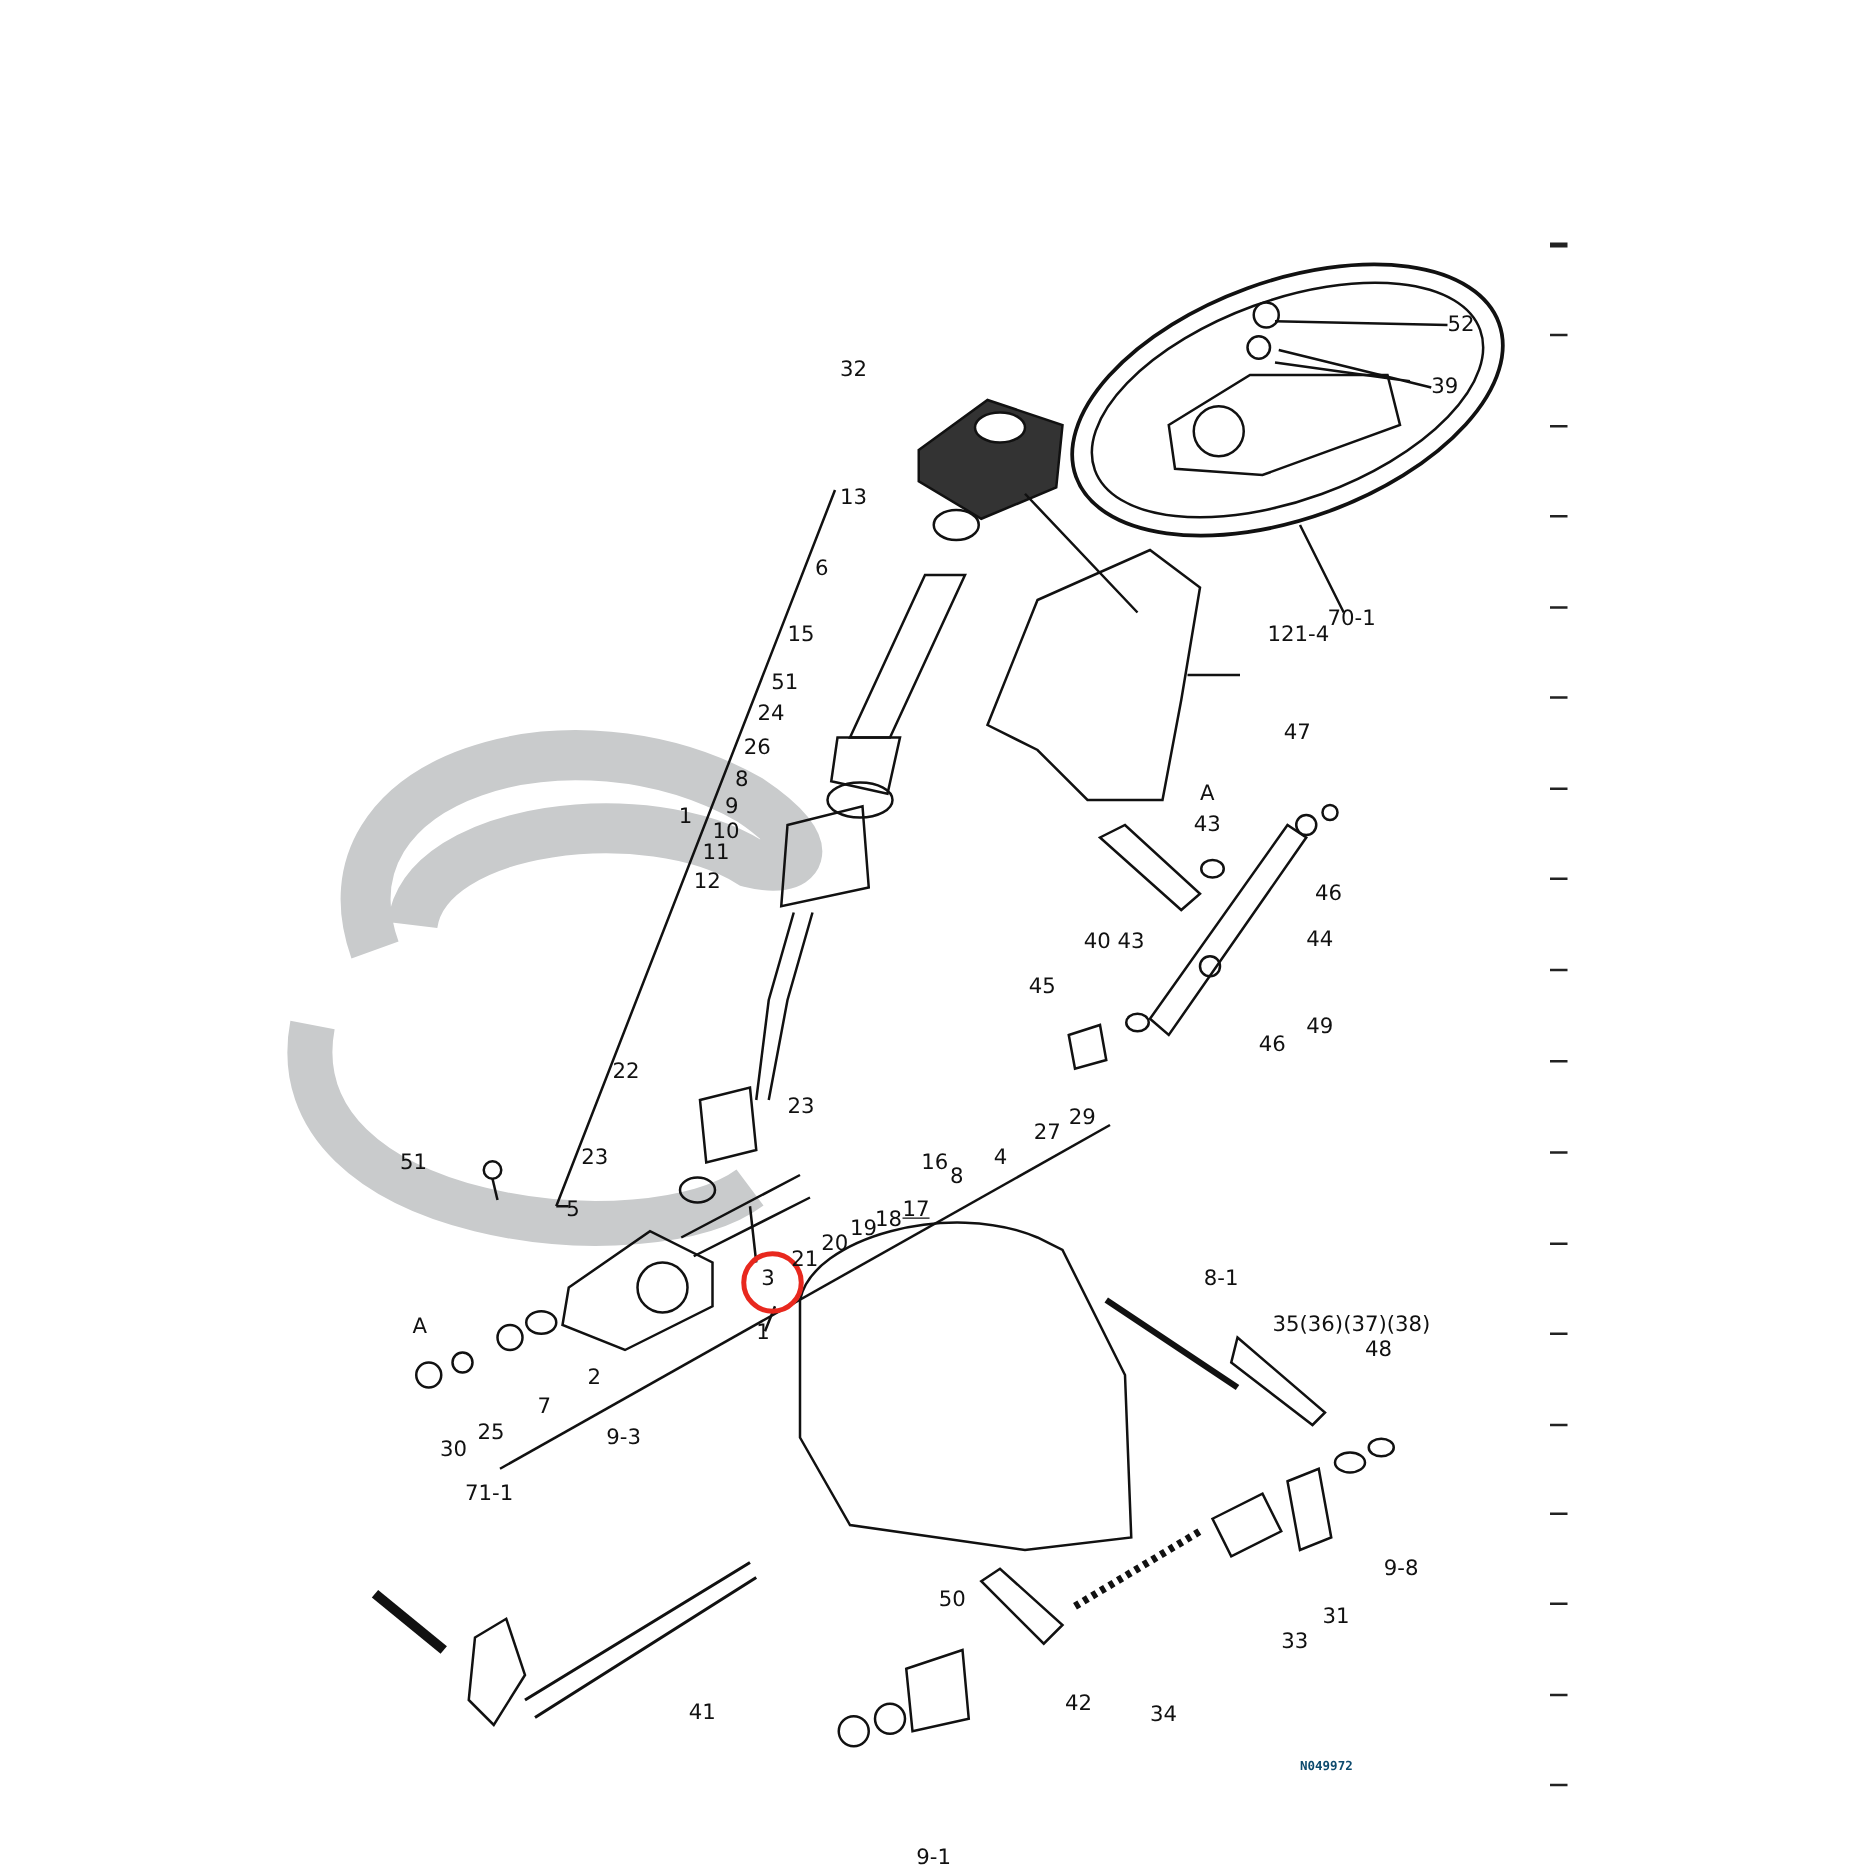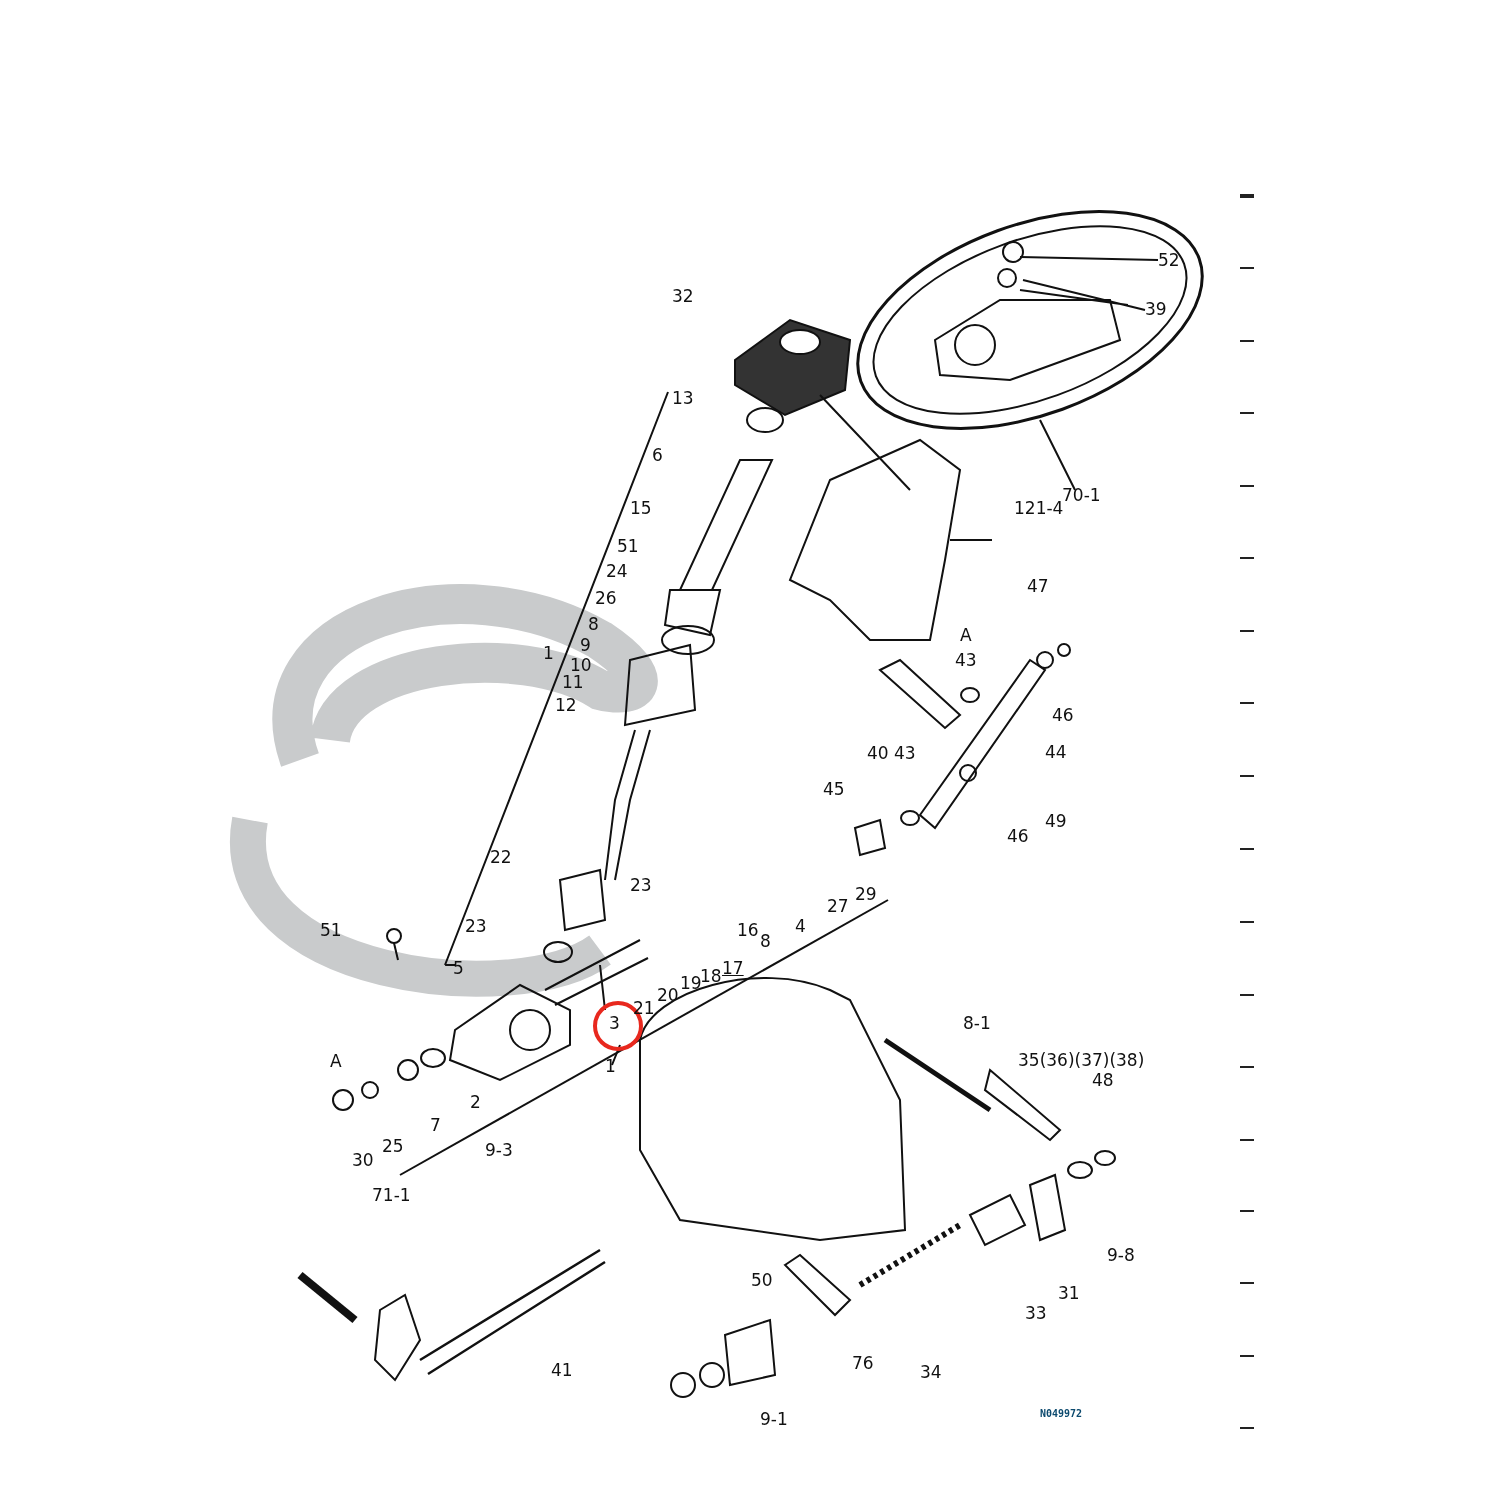--- a/index.html
+++ b/index.html
@@ -146,24 +146,24 @@
       <div class="lbl" style="left: 470px; top: 1094px;">2</div>
       <div class="lbl" style="left: 430px; top: 1117px;">7</div>
       <div class="lbl" style="left: 382px; top: 1138px;">25</div>
       <div class="lbl" style="left: 352px; top: 1152px;">30</div>
       <div class="lbl" style="left: 485px; top: 1142px;">9-3</div>
       <div class="lbl" style="left: 372px; top: 1187px;">71-1</div>
       <div class="lbl" style="left: 1107px; top: 1247px;">9-8</div>
       <div class="lbl" style="left: 1058px; top: 1285px;">31</div>
       <div class="lbl" style="left: 1025px; top: 1305px;">33</div>
       <div class="lbl" style="left: 751px; top: 1272px;">50</div>
-      <div class="lbl" style="left: 852px; top: 1355px;">76</div>
+      <div class="lbl" style="left: 852px; top: 1355px;">42</div>
       <div class="lbl" style="left: 920px; top: 1364px;">34</div>
       <div class="lbl" style="left: 551px; top: 1362px;">41</div>
-      <div class="lbl" style="left: 733px; top: 1411px; margin-left: 27px;">9-1</div>
+      <div class="lbl" style="left: 733px; top: 1478px;">9-1</div>
     </div>
 
   <div>
     <div class="tick" style="top:194px;height:4px"></div>
       <div class="tick" style="top:267px"></div>
     <div class="tick" style="top:340px"></div>
       <div class="tick" style="top:412px"></div>
     <div class="tick" style="top:485px"></div>
       <div class="tick" style="top:557px"></div>
     <div class="tick" style="top:630px"></div>

